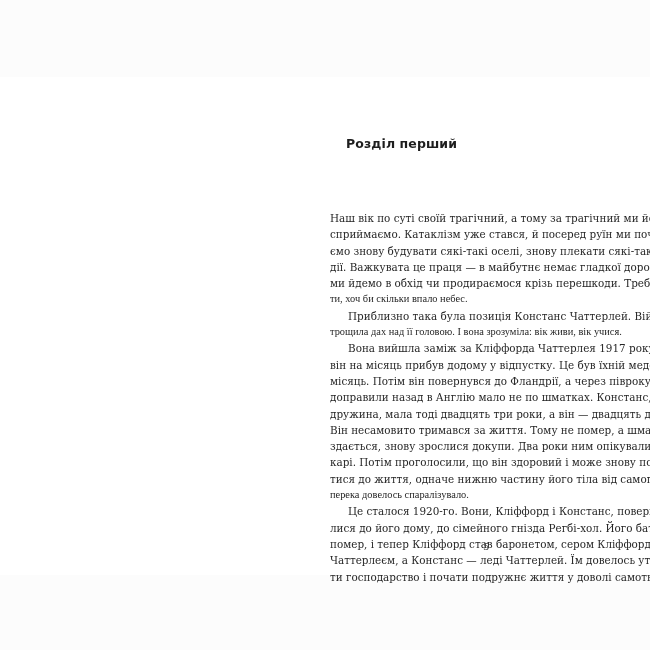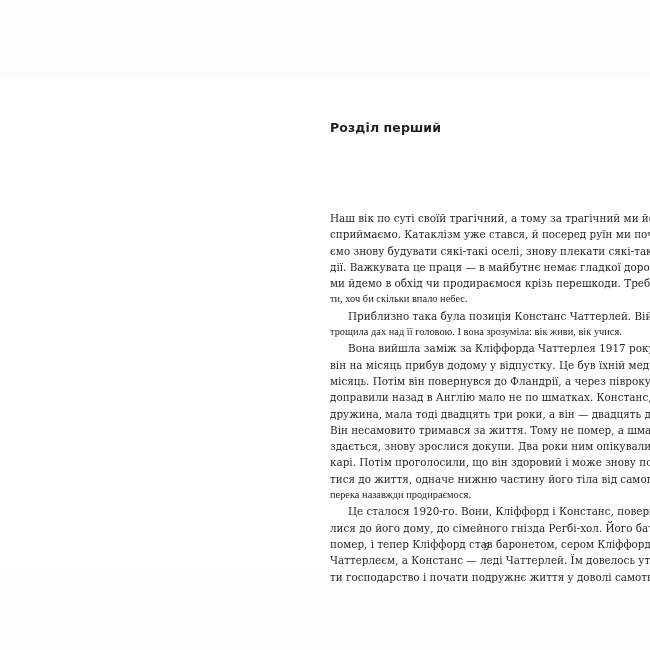--- a/index.html
+++ b/index.html
@@ -20,21 +20,21 @@
     }
     .chapter-title {
       position: absolute;
       left: 330px;
       top: 120px;
       font-family: "DejaVu Sans", sans-serif;
       font-weight: bold;
       font-size: 12.5px;
       color: #1e1e1e;
       letter-spacing: 0.1px;
-      margin: 0;
+      margin: 16px;
     }
     .body-text {
       position: absolute;
       left: 330px;
       top: 210px;
       width: 310px;
       font-family: "DejaVu Serif", serif;
       font-size: 10.4px;
       line-height: 16.3px;
       color: #262626;
@@ -83,21 +83,21 @@
 
   <span class="line indent">Вона вийшла заміж за Кліффорда Чаттерлея 1917 року, коли</span>
   <span class="line">він на місяць прибув додому у відпустку. Це був їхній медовий</span>
   <span class="line">місяць. Потім він повернувся до Фландрії, а через півроку його</span>
   <span class="line">доправили назад в Англію мало не по шматках. Констанс, його</span>
   <span class="line">дружина, мала тоді двадцять три роки, а він — двадцять дев'ять.</span>
   <span class="line">Він несамовито тримався за життя. Тому не помер, а шматки,</span>
   <span class="line">здається, знову зрослися докупи. Два роки ним опікувалися лі-</span>
   <span class="line">карі. Потім проголосили, що він здоровий і може знову поверта-</span>
   <span class="line">тися до життя, одначе нижню частину його тіла від самого по-</span>
-  <span class="line last">перека назавжди продираємося.</span>
+  <span class="line last">перека довелось спаралізувало.</span>
 
   <span class="line indent">Це сталося 1920-го. Вони, Кліффорд і Констанс, поверну-</span>
   <span class="line">лися до його дому, до сімейного гнізда Регбі-хол. Його батько</span>
   <span class="line">помер, і тепер Кліффорд став баронетом, сером Кліффордом</span>
   <span class="line">Чаттерлеєм, а Констанс — леді Чаттерлей. Їм довелось утвори-</span>
   <span class="line">ти господарство і почати подружнє життя у доволі самотньому</span>
 </div>
 
 <div class="page-number">5</div>
 

